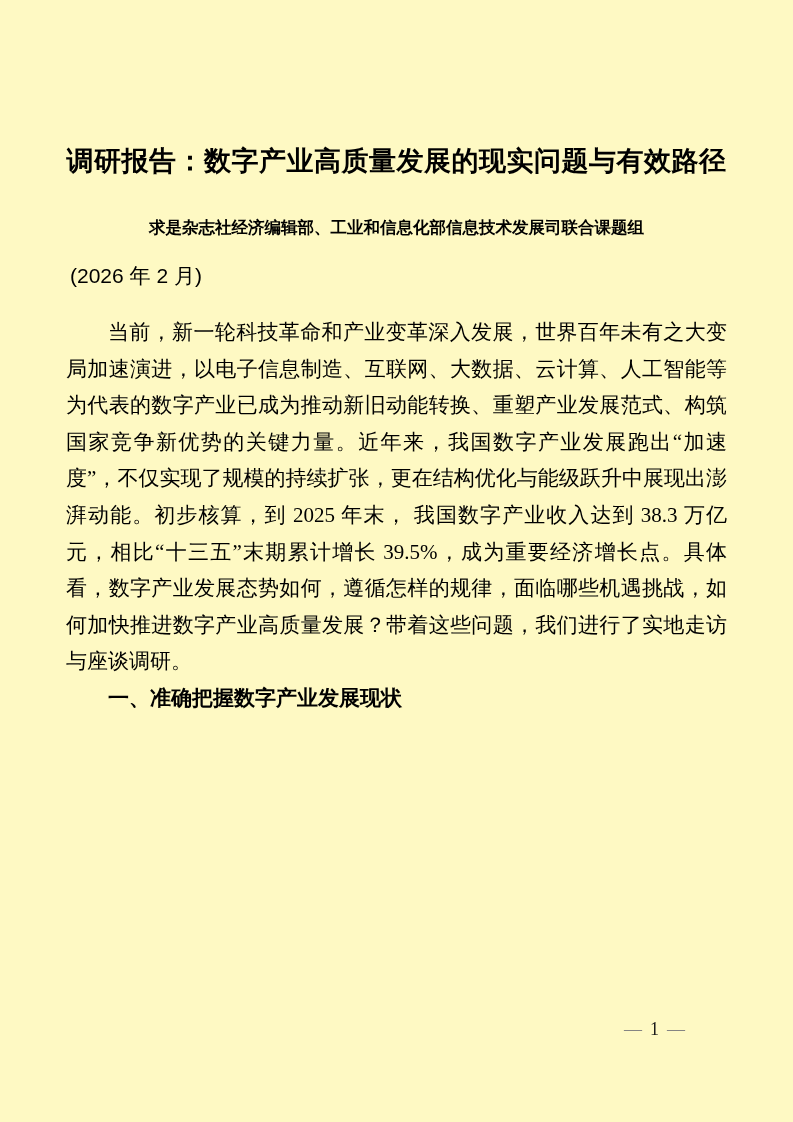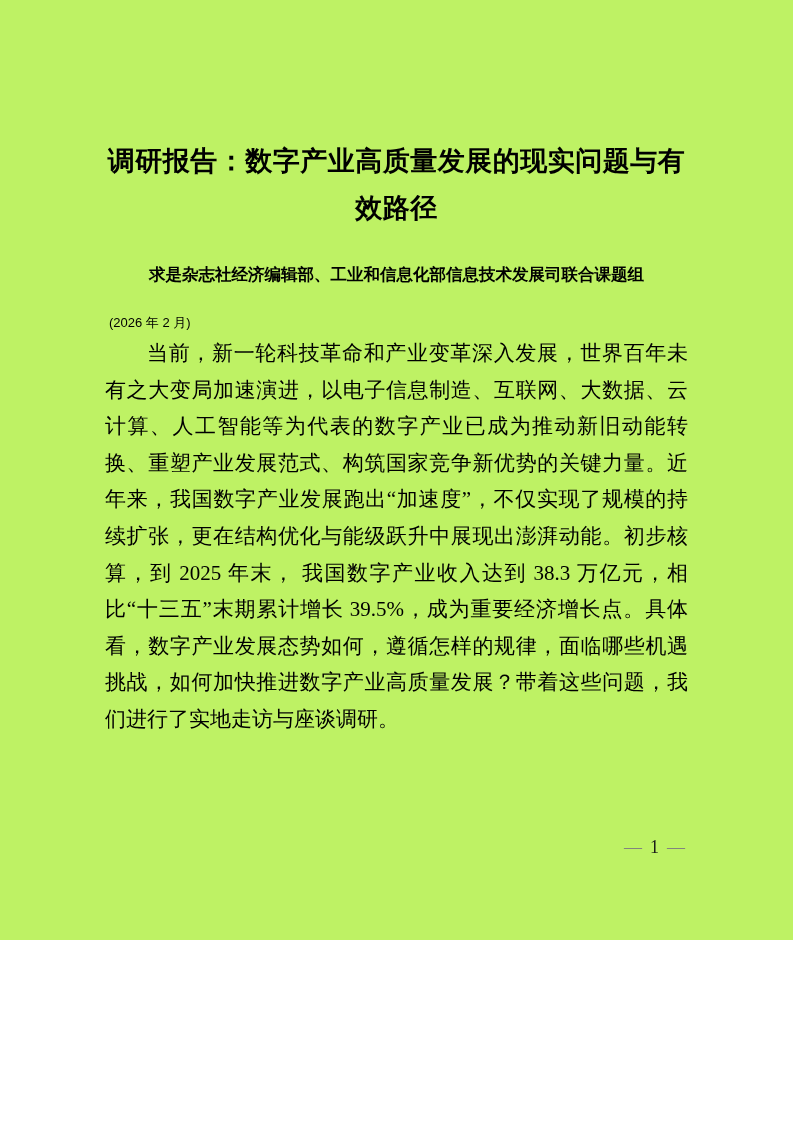--- a/index.html
+++ b/index.html
@@ -3,27 +3,27 @@
 <meta charset="utf-8">
 <style>
   html, body {
     margin: 0;
     padding: 0;
     background: #ffffff;
   }
   .page {
     position: relative;
     width: 793px;
-    height: 940px;
+    height: 1122px;
     margin: 0 auto;
-    background: #bef264;
+    background: #fef9c3;
     color: #000000;
     font-family: "Liberation Serif", serif;
     box-sizing: border-box;
-    padding: 0 105px;
+    padding: 0 66px;
     overflow: hidden;
   }
   .doc-title {
     margin: 138px 0 0 0;
     font-size: 27px;
     font-weight: bold;
     line-height: 47px;
     text-align: center;
     letter-spacing: 0.5px;
   }
@@ -31,34 +31,35 @@
     margin: 31px 0 0 0;
     font-family: "Liberation Sans", sans-serif;
     font-size: 16.5px;
     font-weight: bold;
     line-height: 22px;
     text-align: center;
   }
   .date-line {
     margin: 26px 0 0 4px;
     font-family: "Liberation Sans", sans-serif;
-    font-size: 13px;
+    font-size: 21px;
     font-weight: normal;
     line-height: 24px;
     text-align: left;
   }
   .body-paragraph {
     margin: 0;
     font-size: 21px;
     line-height: 36.6px;
     text-align: justify;
     text-justify: inter-ideograph;
     text-indent: 2em;
   }
   .first-paragraph {
+    margin-top: 26px;
   }
   .section-heading {
     margin: 0;
     font-family: "Liberation Sans", sans-serif;
     font-size: 21px;
     font-weight: bold;
     line-height: 36.6px;
     text-indent: 2em;
     text-align: left;
   }
@@ -85,19 +86,20 @@
 <div class="page">
 
   <h1 class="doc-title">调研报告：数字产业高质量发展的现实问题与有效路径</h1>
 
   <p class="author-line">求是杂志社经济编辑部、工业和信息化部信息技术发展司联合课题组</p>
 
   <p class="date-line">(2026 年 2 月)</p>
 
   <p class="body-paragraph first-paragraph">当前，新一轮科技革命和产业变革深入发展，世界百年未有之大变局加速演进，以电子信息制造、互联网、大数据、云计算、人工智能等为代表的数字产业已成为推动新旧动能转换、重塑产业发展范式、构筑国家竞争新优势的关键力量。近年来，我国数字产业发展跑出“加速度”，不仅实现了规模的持续扩张，更在结构优化与能级跃升中展现出澎湃动能。初步核算，到 2025 年末， 我国数字产业收入达到 38.3 万亿元，相比“十三五”末期累计增长 39.5%，成为重要经济增长点。具体看，数字产业发展态势如何，遵循怎样的规律，面临哪些机遇挑战，如何加快推进数字产业高质量发展？带着这些问题，我们进行了实地走访与座谈调研。</p>
 
+  <h2 class="section-heading">一、准确把握数字产业发展现状</h2>
 
 
   <div class="page-footer">
     <span class="dash">—</span><span class="num">1</span><span class="dash">—</span>
   </div>
 
 </div>
 
 </body></html>

